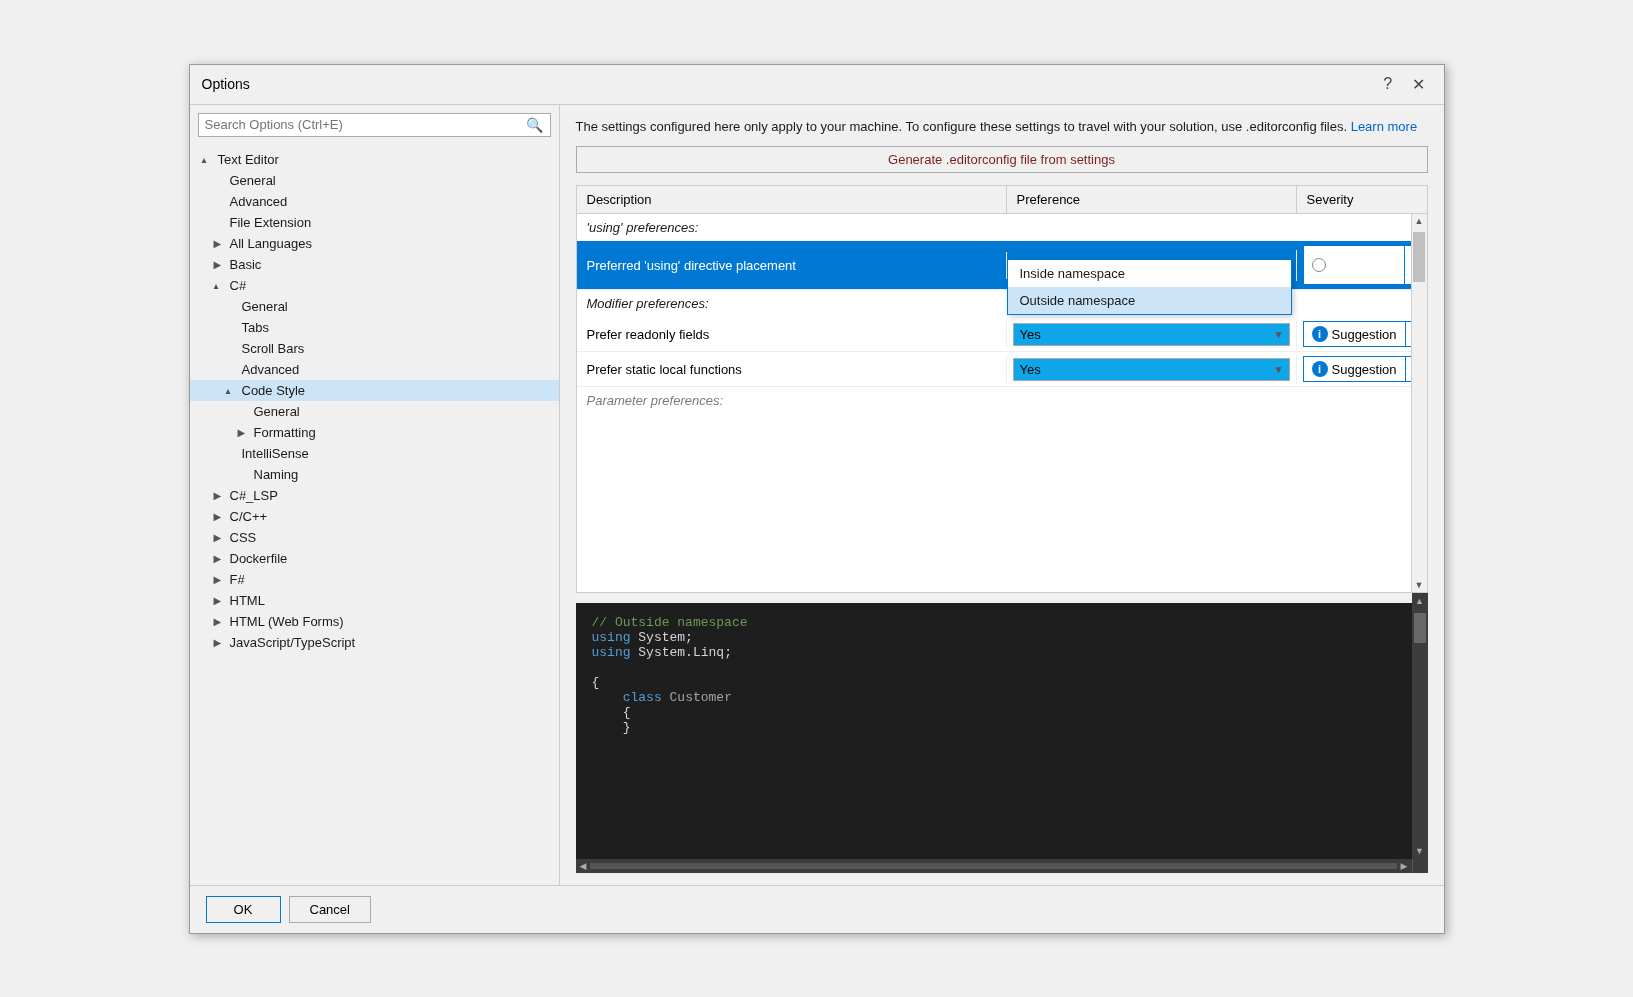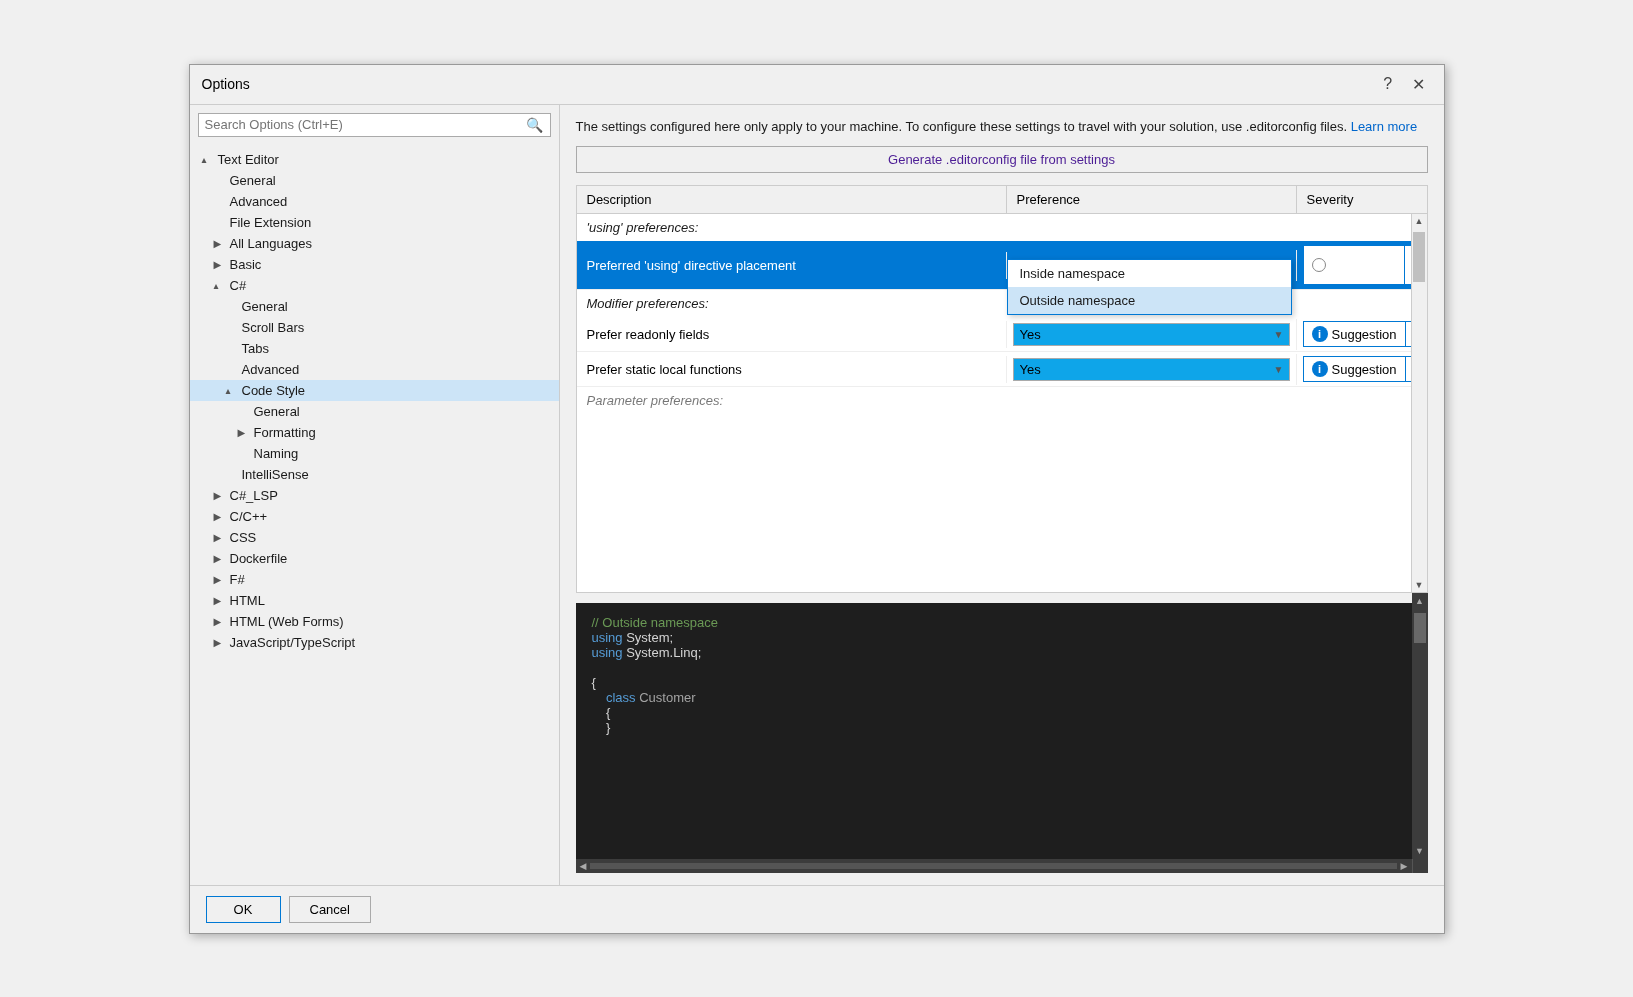--- a/index.html
+++ b/index.html
@@ -117,21 +117,21 @@
       text-decoration: none;
     }
     .gen-btn {
       display: inline-block;
       padding: 5px 12px;
       border: 1px solid #aaa;
       background: #f0f0f0;
       font-size: 13px;
       cursor: pointer;
       margin-bottom: 12px;
-      color: #4c1d95;
+      color: #7f1d1d;
     }
     .table-header {
       display: flex;
       background: #f0f0f0;
       border-bottom: 1px solid #ccc;
       font-size: 13px;
       font-weight: 400;
     }
     .th-desc { flex: 0 0 430px; padding: 6px 10px; border-right: 1px solid #ccc; }
     .th-pref { flex: 0 0 290px; padding: 6px 10px; border-right: 1px solid #ccc; }
@@ -244,21 +244,21 @@
       cursor: pointer;
       font-size: 13px;
       color: #1a1a1a;
     }
     .dropdown-option.selected-opt { background: #cce4f7; }
     
     .code-preview {
       margin-top: 10px;
       background: #1e1e1e;
       color: #d4d4d4;
-      font-family: Liberation Sans, sans-serif;
+      font-family: Liberation Mono, monospace;
       font-size: 13px;
       padding: 12px 16px;
       flex: 0 0 270px;
       overflow: auto;
       position: relative;
     }
     .code-comment { color: #6a9955; }
     .code-keyword { color: #569cd6; }
     .code-class { color: #a3a3a3; }
     .code-plain { color: #d4d4d4; }
@@ -381,49 +381,49 @@
         <div class="tree-item indent1">
           <span class="arrow">▴</span>
           <span>C#</span>
         </div>
         <div class="tree-item indent2">
           <span class="arrow"></span>
           <span>General</span>
         </div>
         <div class="tree-item indent2">
           <span class="arrow"></span>
+          <span>Tabs</span>
+        </div>
+        <div class="tree-item indent2">
+          <span class="arrow"></span>
           <span>Scroll Bars</span>
-        </div>
-        <div class="tree-item indent2">
-          <span class="arrow"></span>
-          <span>Tabs</span>
         </div>
         <div class="tree-item indent2">
           <span class="arrow"></span>
           <span>Advanced</span>
         </div>
         <div class="tree-item indent2 selected">
           <span class="arrow">▴</span>
           <span>Code Style</span>
         </div>
         <div class="tree-item indent3">
           <span class="arrow"></span>
           <span>General</span>
         </div>
         <div class="tree-item indent3">
           <span class="arrow">▶</span>
           <span>Formatting</span>
         </div>
+        <div class="tree-item indent2">
+          <span class="arrow"></span>
+          <span>IntelliSense</span>
+        </div>
         <div class="tree-item indent3">
           <span class="arrow"></span>
           <span>Naming</span>
-        </div>
-        <div class="tree-item indent2">
-          <span class="arrow"></span>
-          <span>IntelliSense</span>
         </div>
         <div class="tree-item indent1">
           <span class="arrow">▶</span>
           <span>C#_LSP</span>
         </div>
         <div class="tree-item indent1">
           <span class="arrow">▶</span>
           <span>C/C++</span>
         </div>
         <div class="tree-item indent1">

